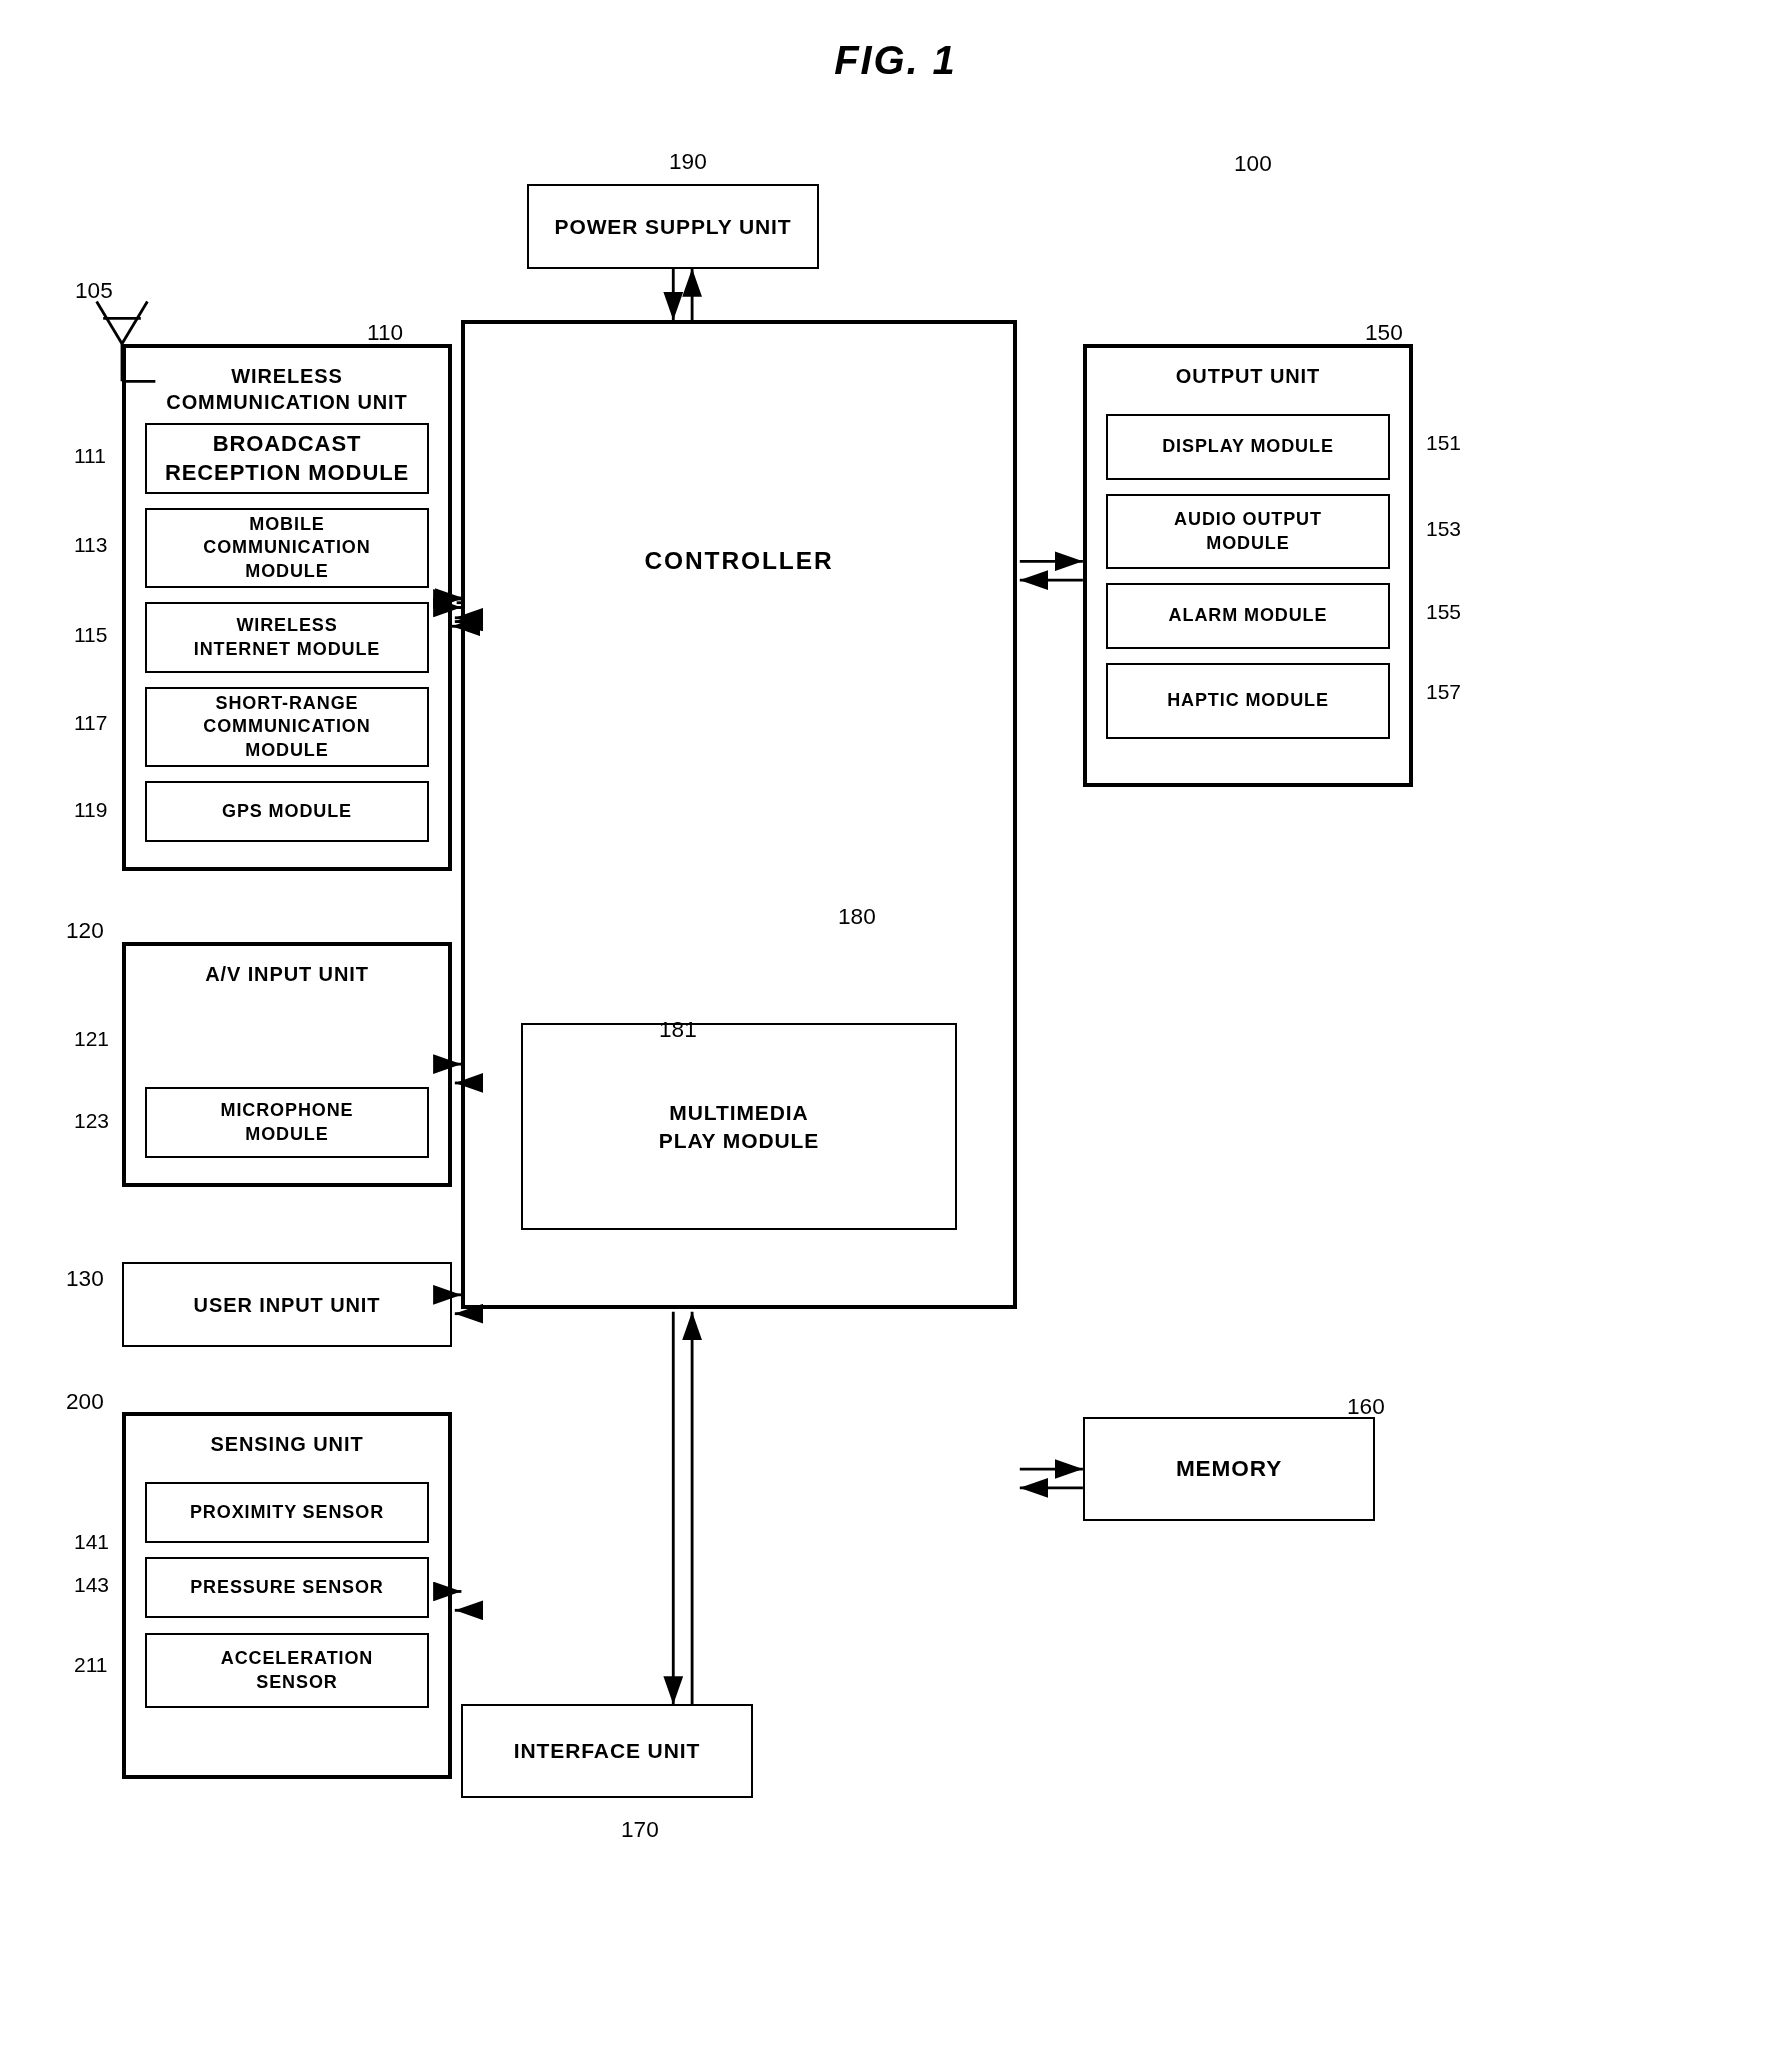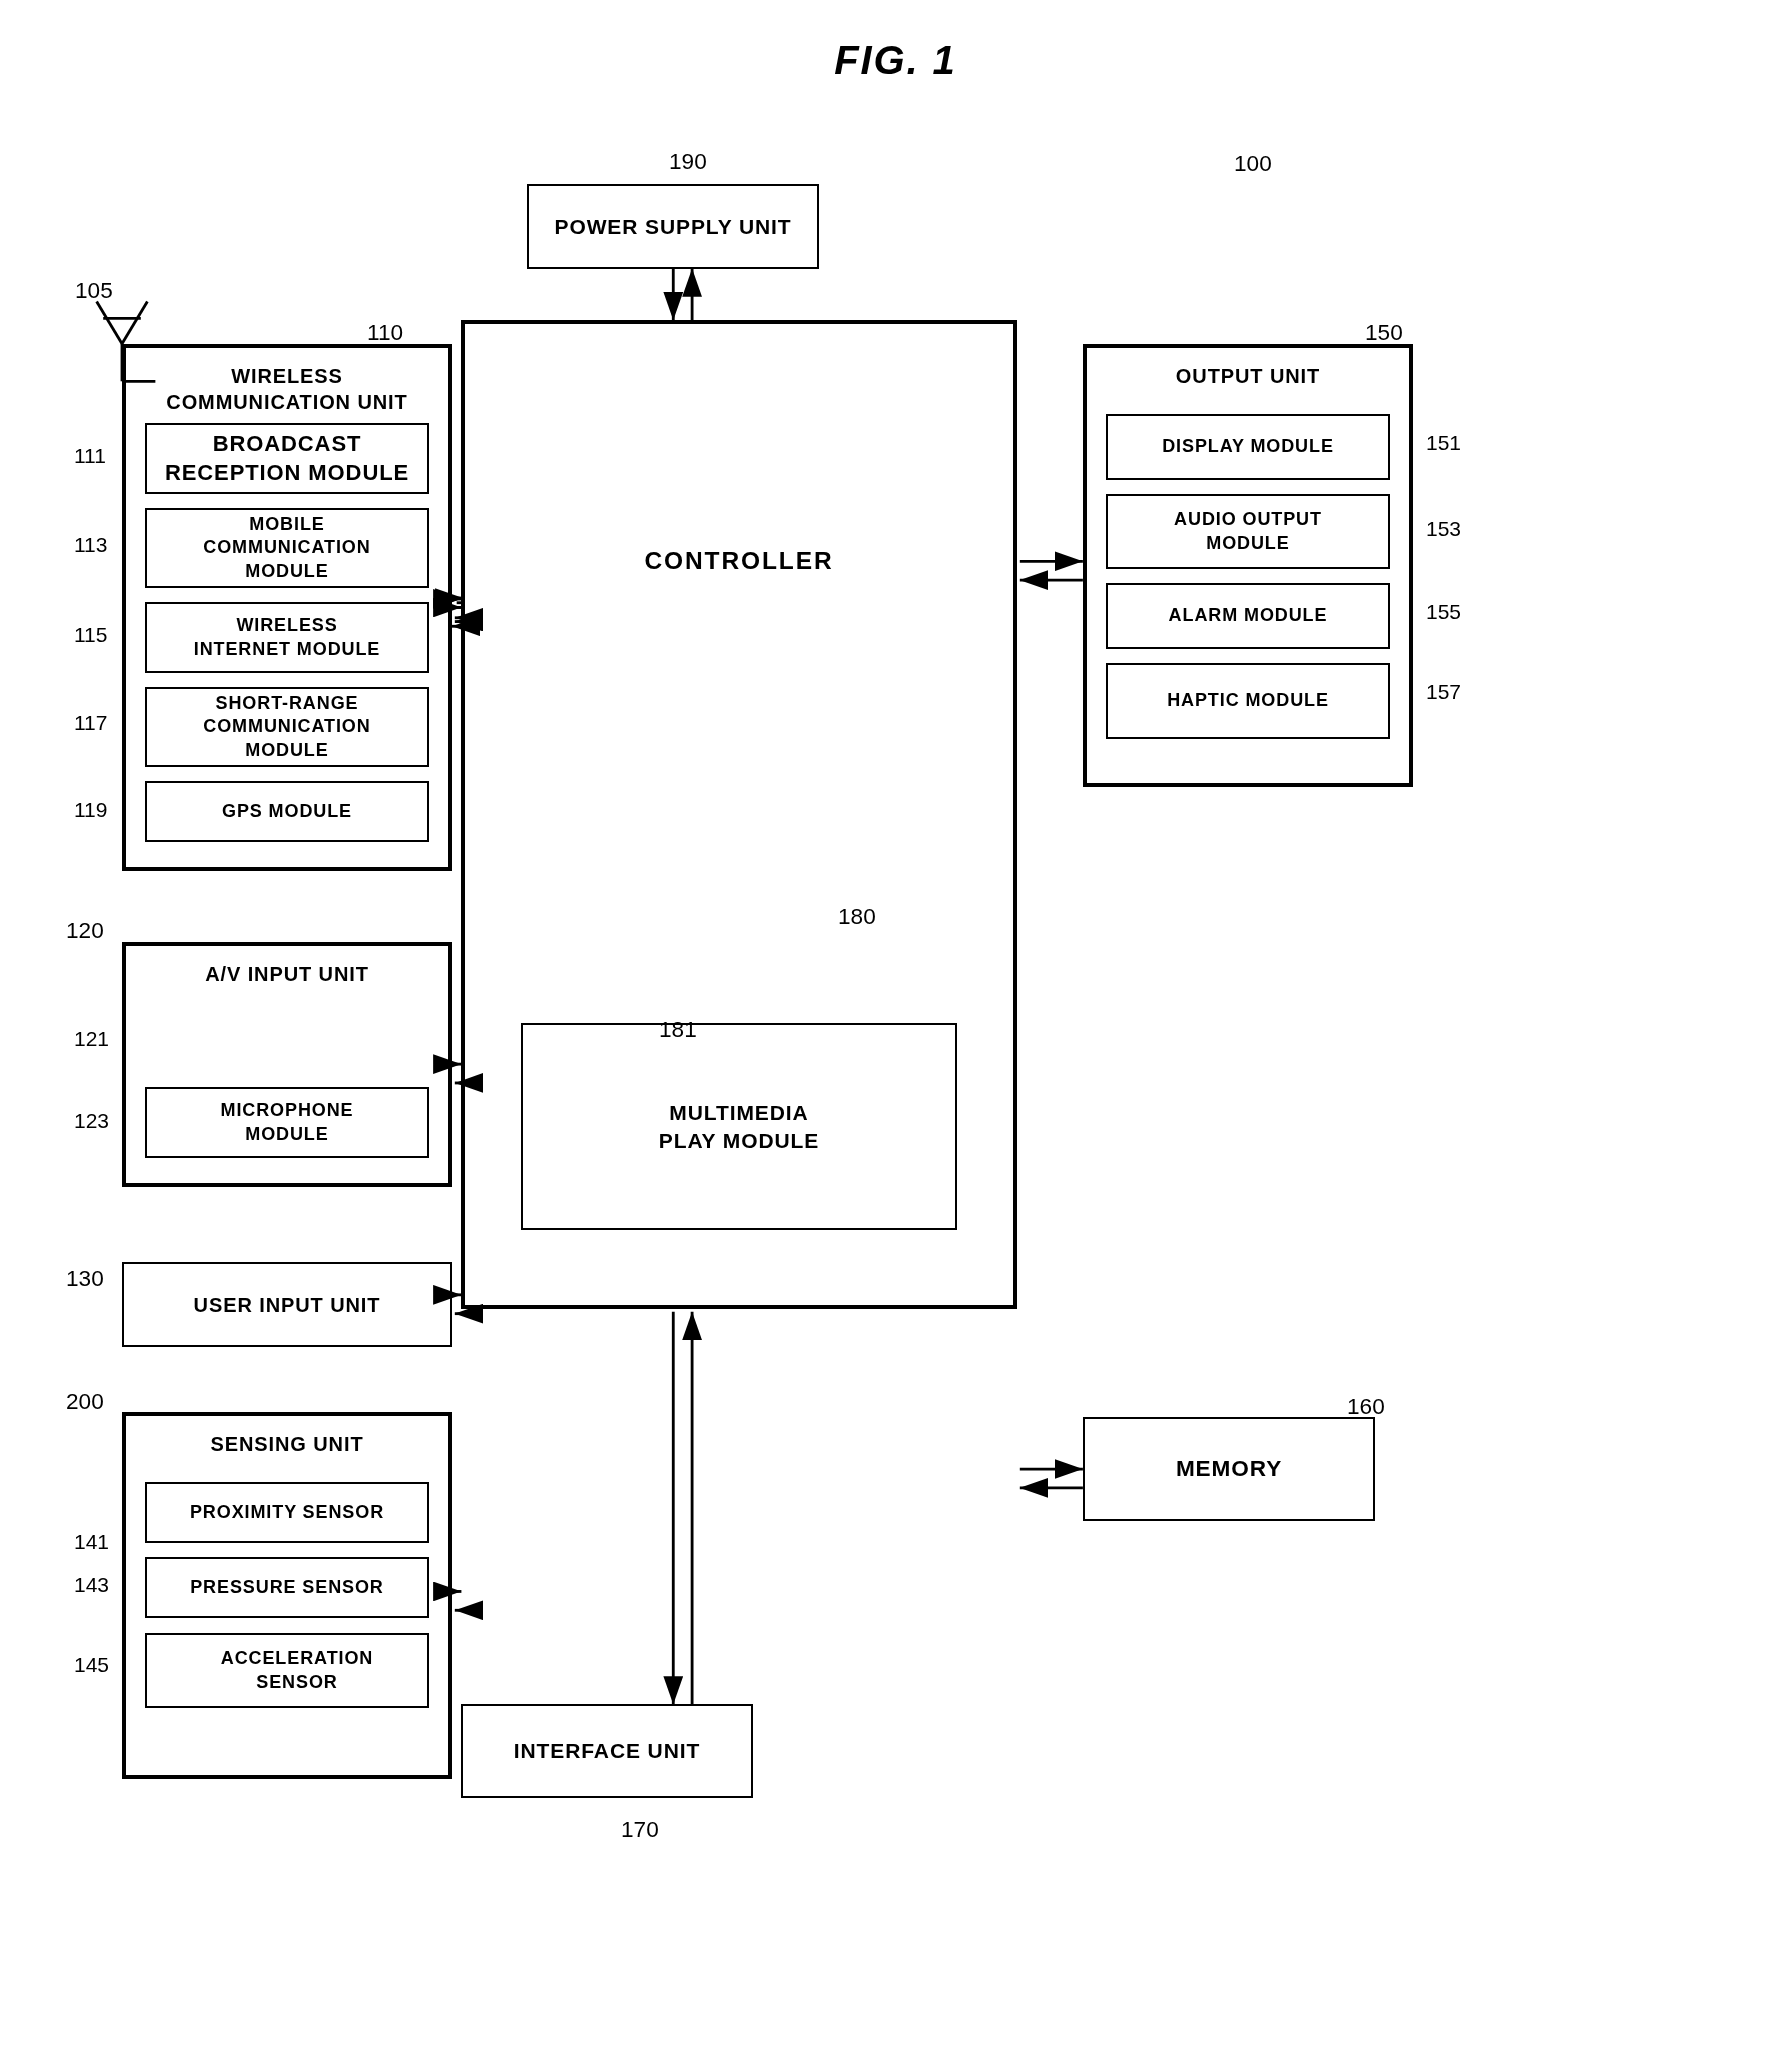--- a/index.html
+++ b/index.html
@@ -212,21 +212,21 @@
     <div class="box" style="position:absolute;top:141px;left:19px;right:19px;height:61px;">
       <span class="box-label" style="font-size:18px;">PRESSURE SENSOR</span>
     </div>
 
     <div class="ref" style="position:absolute;top:157px;left:-52px;font-size:21px;">143</div>
 
     <div class="box" style="position:absolute;top:217px;left:19px;right:19px;height:75px;">
       <span class="box-label" style="font-size:18px;margin-left:20px;">ACCELERATION<br>SENSOR</span>
     </div>
 
-    <div class="ref" style="position:absolute;top:237px;left:-52px;font-size:21px;">145</div>
+    <div class="ref" style="position:absolute;top:237px;left:-52px;font-size:21px;">211</div>
   </div>
 
   <div class="ref" style="top:1389px;left:66px;">200</div>
 
   <div class="box" style="top:1417px;left:1083px;width:292px;height:104px;">
     <span class="box-label" style="font-size:22.6px;">MEMORY</span>
   </div>
 
   <div class="ref" style="top:1394px;left:1347px;">160</div>
 

